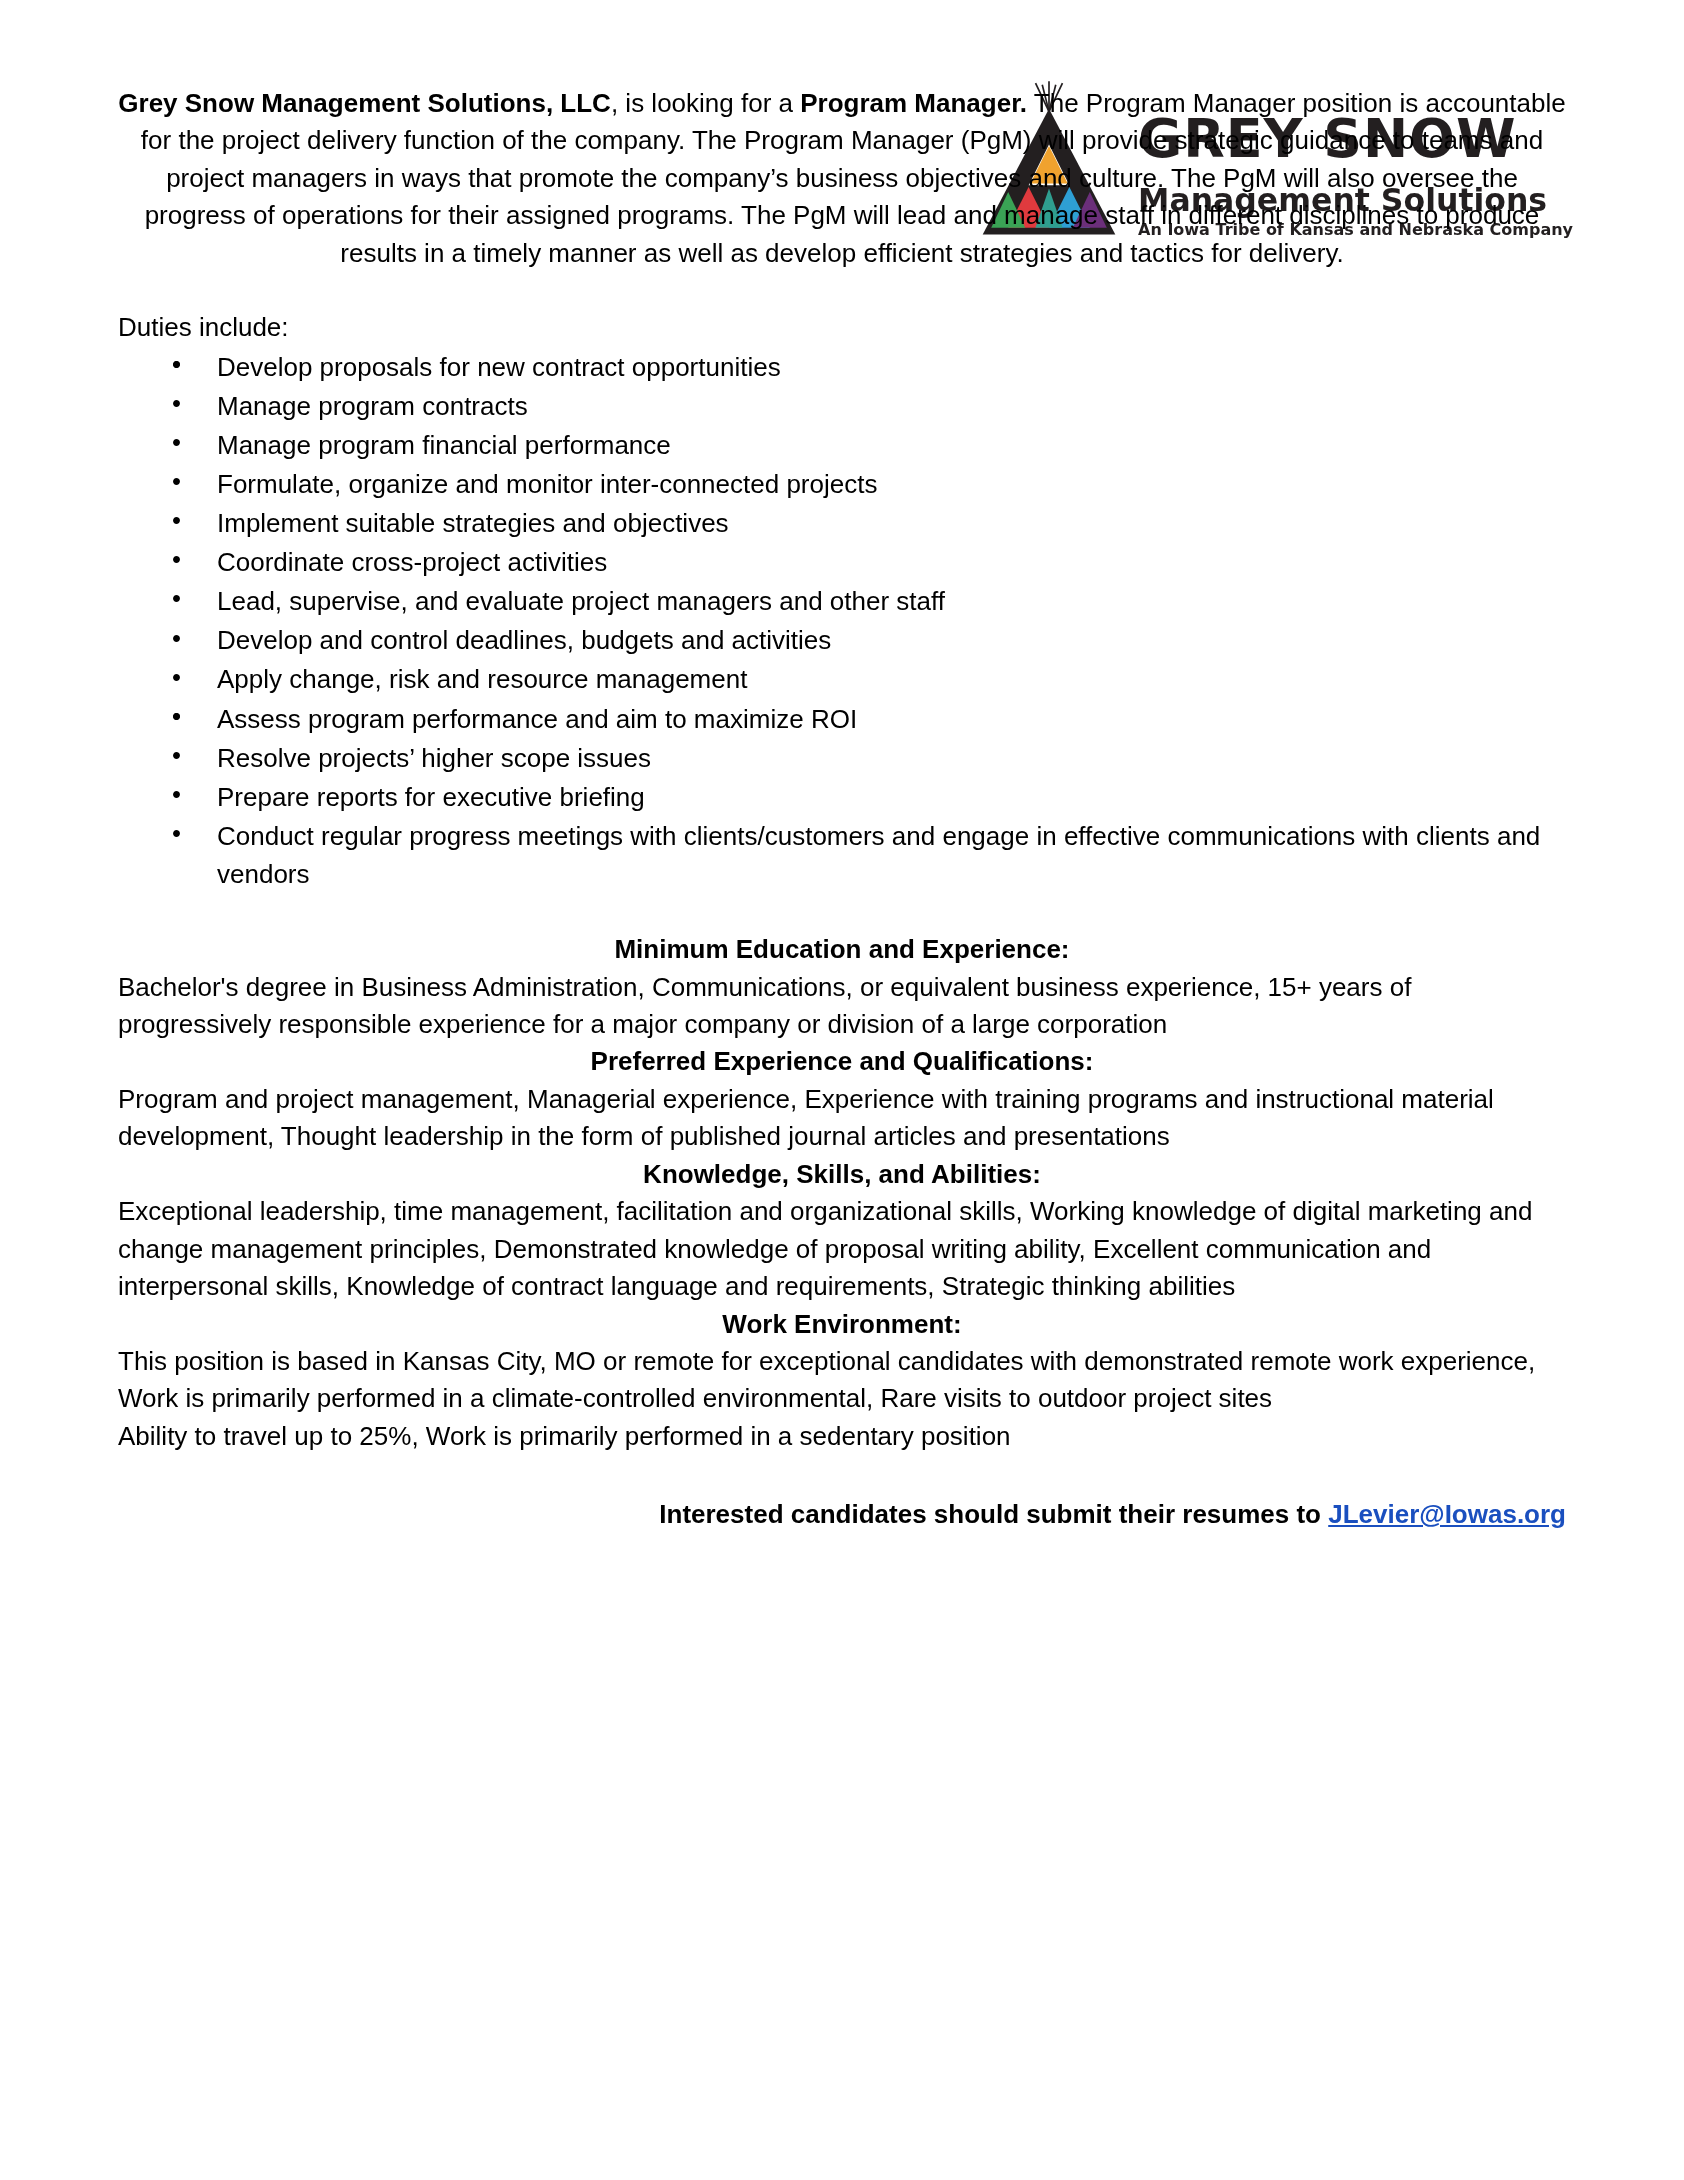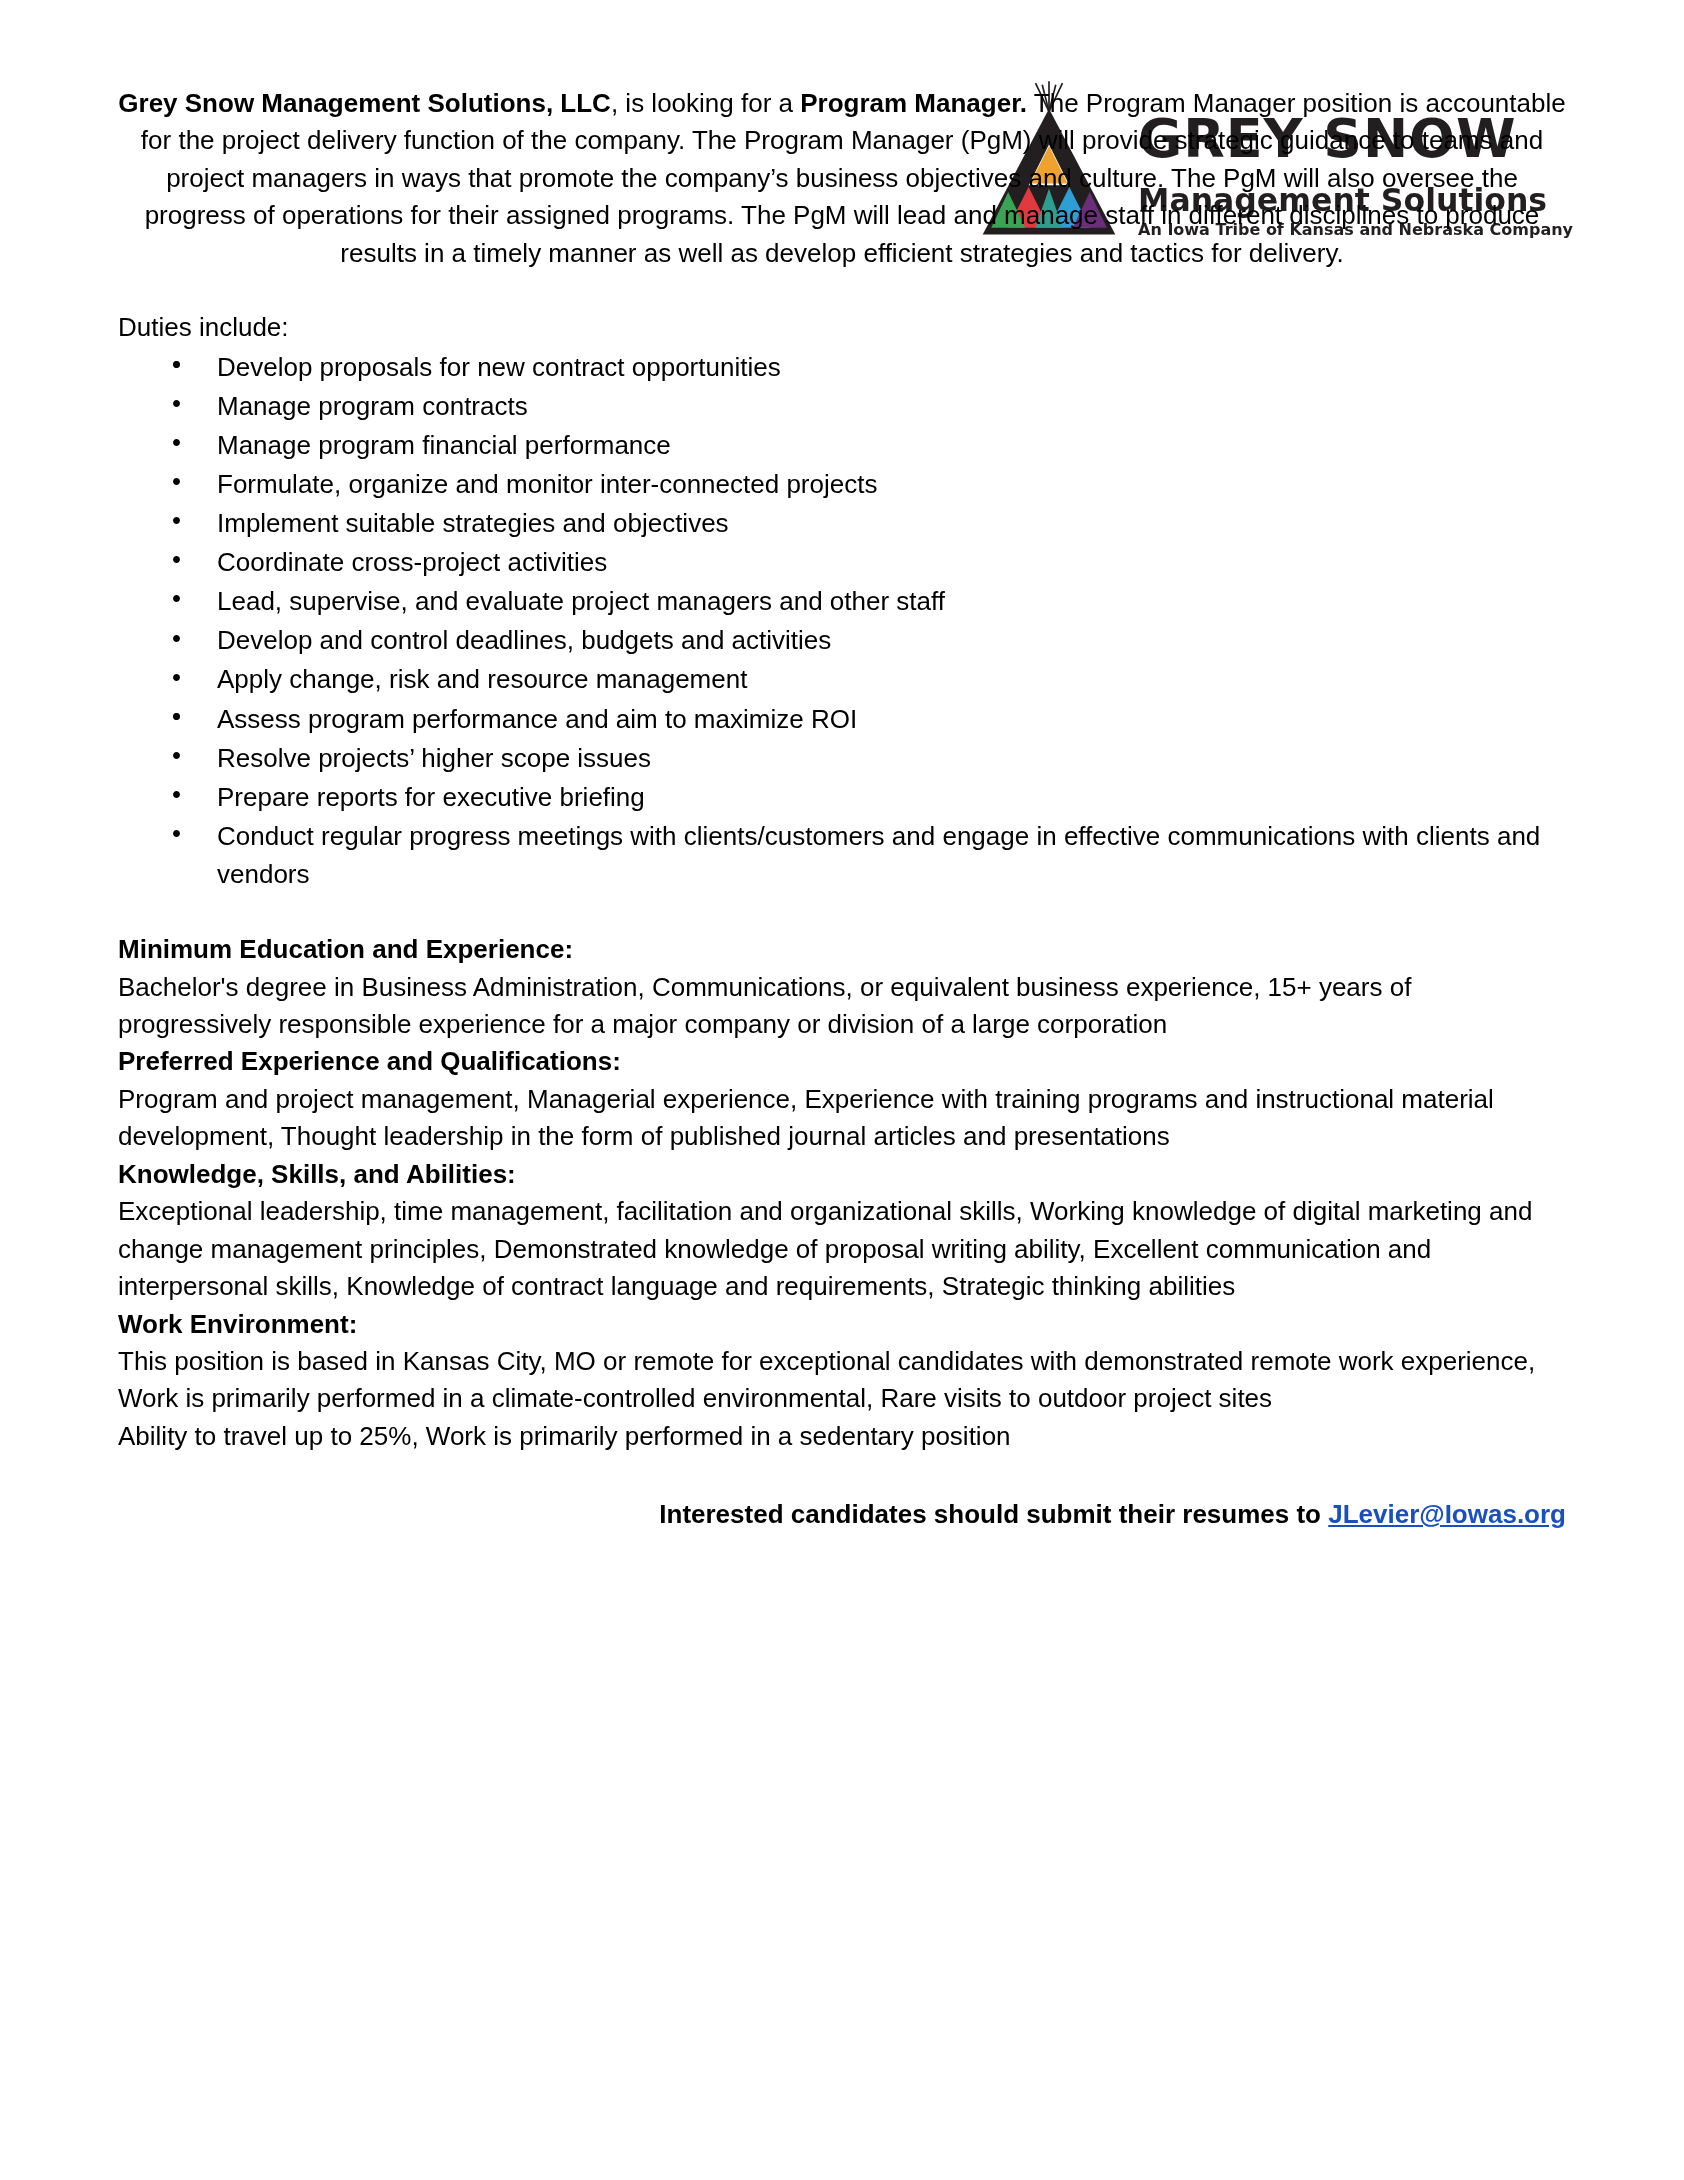--- a/index.html
+++ b/index.html
@@ -90,21 +90,21 @@
   .bold { font-weight: bold; }
 
   .spacer-lg { height: 37px; }
 
   .section-head {
     font-size: 26px;
     line-height: 1.44;
     font-weight: normal;
     margin: 0;
   }
-  .section-head.b { font-weight: bold; }
+  .section-head.b { font-weight: bold; text-align: center; }
 
   ul.duties {
     list-style: none;
     margin: 0;
     padding: 0;
   }
   ul.duties li {
     position: relative;
     font-size: 26px;
     line-height: 1.47;

